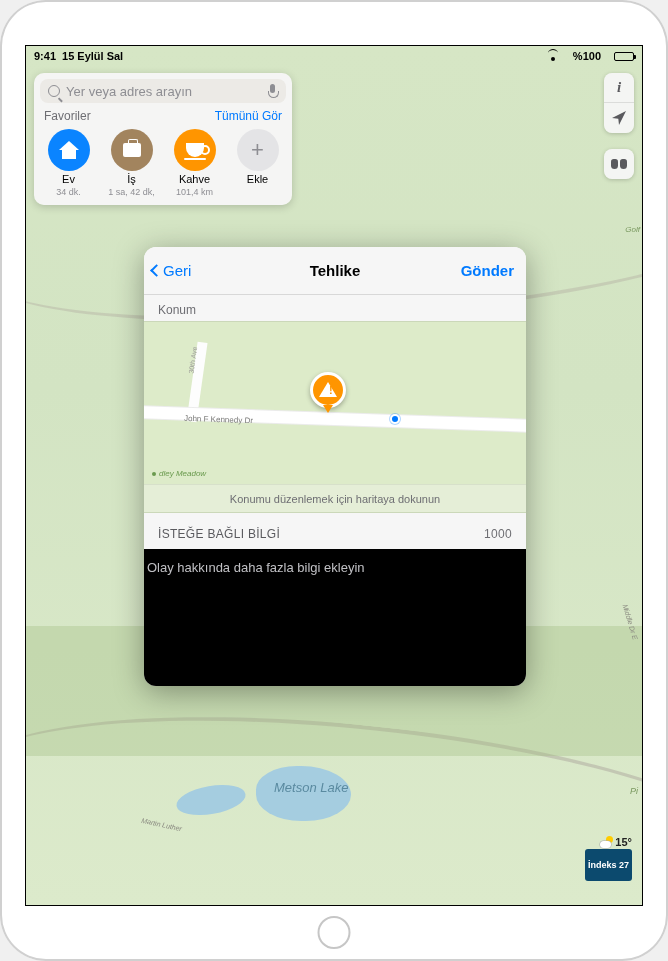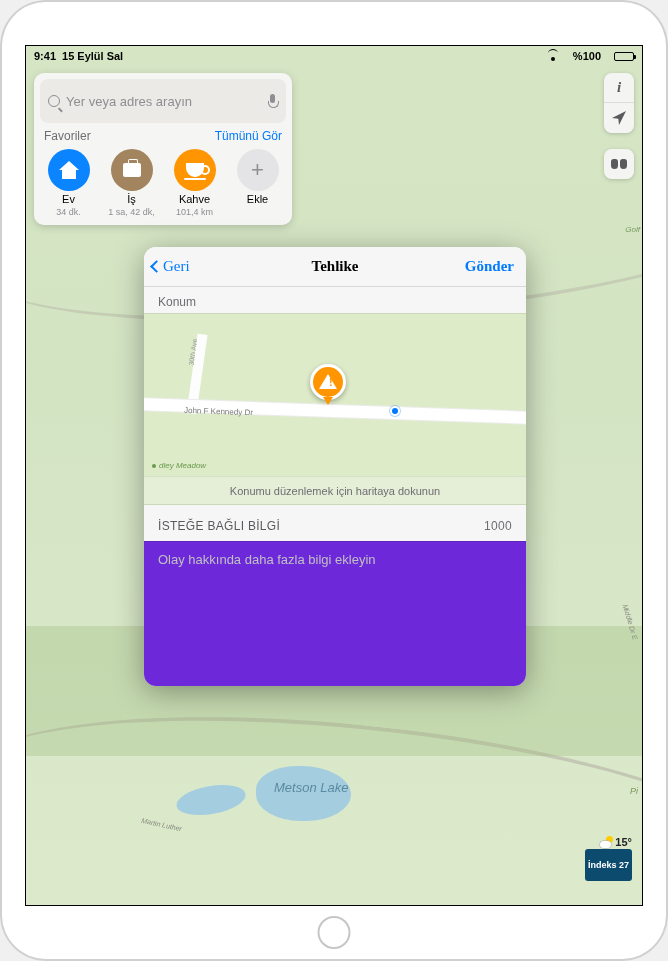--- a/index.html
+++ b/index.html
@@ -172,21 +172,21 @@
     background: rgba(246,246,246,0.96);
     border-radius: 10px;
     box-shadow: 0 2px 8px rgba(0,0,0,0.18);
     z-index: 30;
     overflow: hidden;
   }
   .search-field {
     margin: 6px 6px 4px 6px;
     background: #eceae6;
     border-radius: 8px;
-    height: 44px;
+    height: 24px;
     display: flex;
     align-items: center;
     padding: 0 8px;
     gap: 6px;
   }
   .search-glass {
     width: 12px; height: 12px; border: 1.5px solid #8e8e93; border-radius: 50%; position: relative; flex-shrink:0;
   }
   .search-glass::after {
     content: ''; position: absolute; bottom: -4px; right: -4px; width: 5px; height: 1.5px; background: #8e8e93; transform: rotate(45deg);
@@ -270,26 +270,25 @@
     height: 439px;
     background: #f6f6f6;
     border-radius: 12px;
     box-shadow: 0 6px 30px rgba(0,0,0,0.35);
     z-index: 60;
     overflow: hidden;
     display: flex;
     flex-direction: column;
   }
   .modal-header {
-    height: 40px;
+    height: 48px;
     display: flex; align-items: center; justify-content: center;
     position: relative;
     background: #f6f6f6;
     border-bottom: 0.5px solid rgba(0,0,0,0.12);
-    font-family: Liberation Serif, serif;
   }
   .modal-back {
     position: absolute; left: 8px; top: 0; bottom: 0;
     display: flex; align-items: center; gap: 2px;
     color: #007aff; font-size: 15px;
   }
   .chev-left {
     width: 9px; height: 9px; border-left: 2px solid #007aff; border-bottom: 2px solid #007aff;
     transform: rotate(45deg);
   }
@@ -389,24 +388,24 @@
   .optional-header {
     display: flex; justify-content: space-between;
     padding: 14px 14px 8px 14px;
     font-size: 12px;
     color: #3c3c43;
     letter-spacing: 0.3px;
   }
   .optional-label { font-weight: 400; color:#5a5a5e; }
   .optional-count { color: #6e6e73; }
   .optional-input {
-    background: #6d28d9;
+    background: #000000;
     flex: 1;
     border-top: 0.5px solid rgba(0,0,0,0.12);
-    padding: 10px 14px;
+    padding: 10px 3px;
     font-size: 13px;
     color: #c0c0c4;
   }
 
   
   .house-icon { width:20px; height:18px; position:relative; }
   .house-icon::before { content:''; position:absolute; bottom:0; left:3px; width:14px; height:10px; background:#fff; }
   .house-icon::after { content:''; position:absolute; top:0; left:0; border-left:10px solid transparent; border-right:10px solid transparent; border-bottom:9px solid #fff; }
   .brief-icon { width:18px; height:14px; position:relative; }
   .brief-icon::before { content:''; position:absolute; top:0; left:0; right:0; bottom:0; background:#fff; border-radius:2px;}

